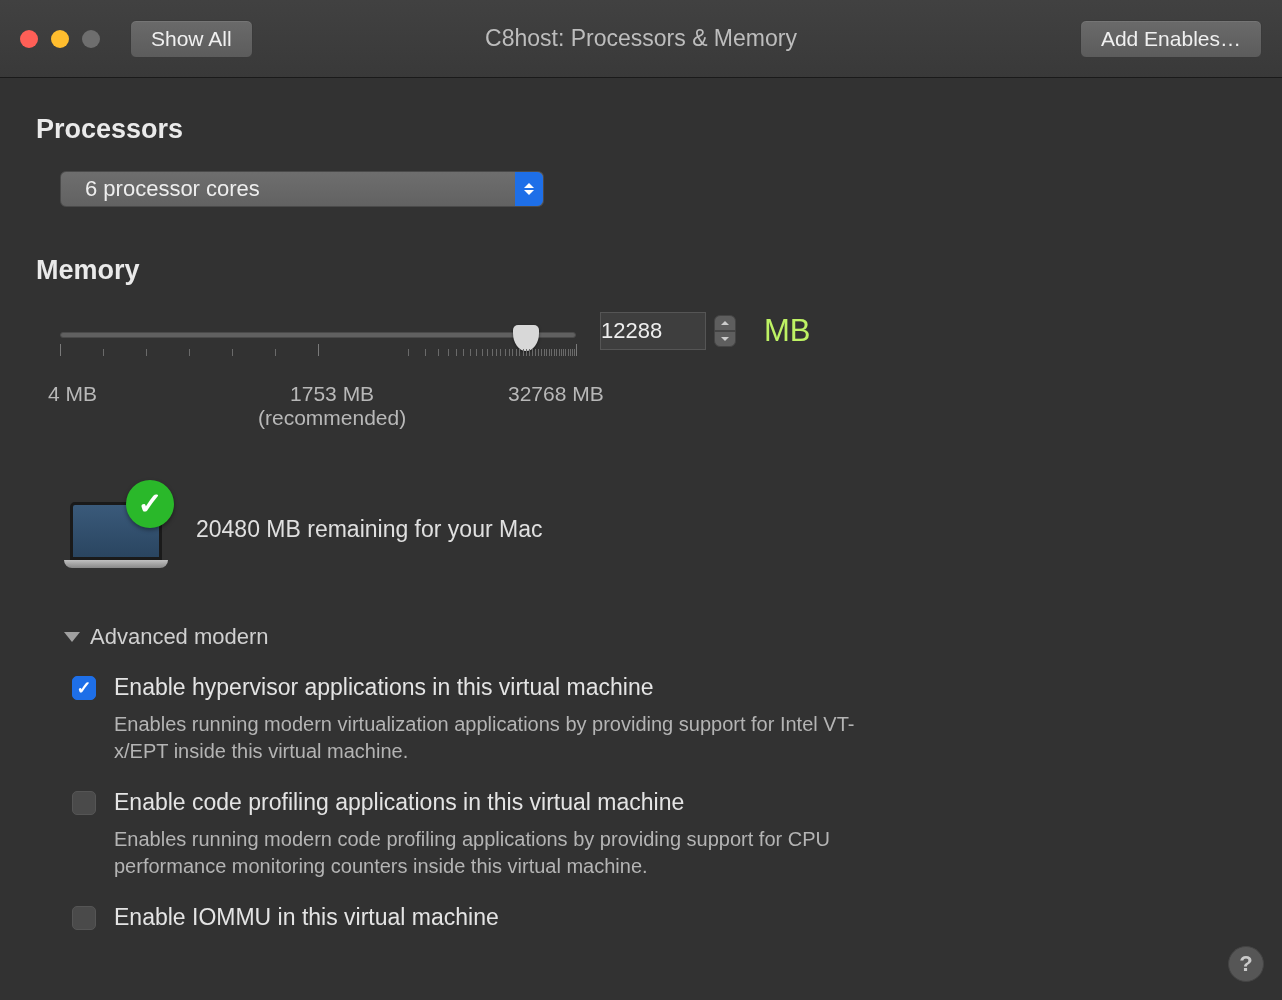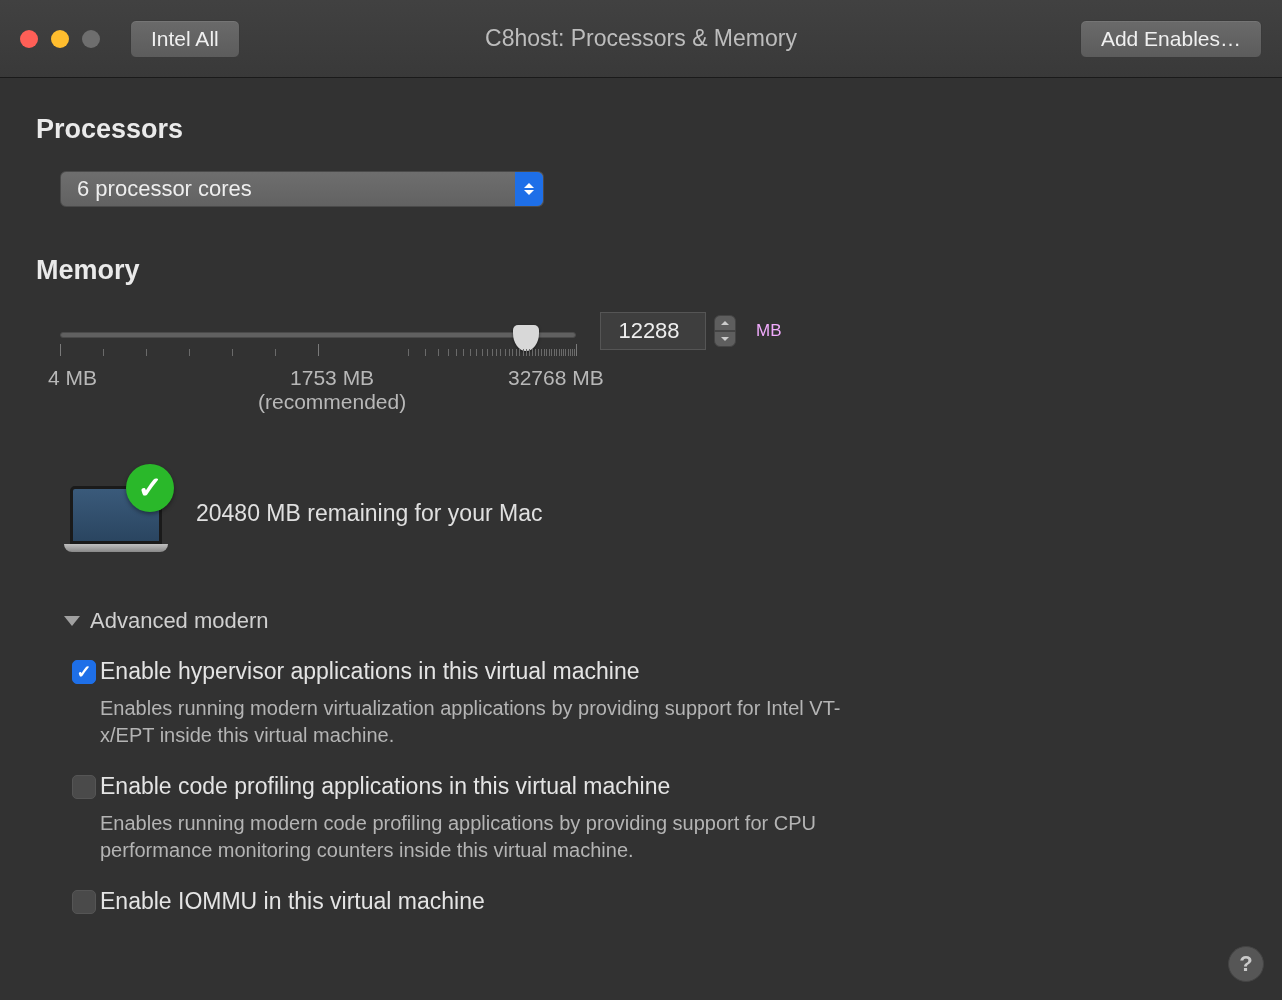--- a/index.html
+++ b/index.html
@@ -79,21 +79,21 @@
       height: 36px;
       background: linear-gradient(to bottom, #6e6e6e, #626262);
       border: 1px solid #4a4a4a;
       border-radius: 6px;
       display: flex;
       align-items: center;
       position: relative;
       cursor: pointer;
     }
     .proc-select-text {
-      padding-left: 16px;
+      padding-left: 24px;
       font-size: 22px;
       color: #eeeeee;
     }
     .proc-select-arrows {
       position: absolute;
       right: 0;
       top: 0;
       width: 28px;
       height: 100%;
       background: #1e6fe8;
@@ -155,41 +155,41 @@
       background: #7a7a7a;
       bottom: 0;
     }
     .tick.major { height: 12px; }
     .tick.minor { height: 7px; background: #6a6a6a; }
     .slider-labels {
       margin-left: 12px;
       width: 560px;
       position: relative;
       height: 68px;
-      margin-top: 16px;
+      margin-top: 32px;
       color: #b8b8b8;
       font-size: 21px;
     }
     .lbl-min { position: absolute; left: 0; }
     .lbl-rec { position: absolute; left: 210px; text-align: center; }
     .lbl-max { position: absolute; left: 460px; }
     .mem-input-wrap {
       display: flex;
       align-items: center;
       gap: 8px;
     }
     .mem-input {
       width: 106px;
       height: 38px;
       background: #3e3e3e;
       border: 1px solid #555;
       border-radius: 0;
       color: #eee;
       font-size: 22px;
-      text-align: center;
+      text-align: left;
       padding-right: 8px;
     }
     .mem-stepper {
       width: 22px;
       display: flex;
       flex-direction: column;
       gap: 0;
     }
     .mem-stepper .step {
       height: 16px;
@@ -203,23 +203,23 @@
     .mem-stepper .step:first-child { border-top-left-radius: 6px; border-top-right-radius: 6px; }
     .mem-stepper .step:last-child { border-bottom-left-radius: 6px; border-bottom-right-radius: 6px; }
     .step-arr-up, .step-arr-down {
       width: 0; height: 0;
       border-left: 4px solid transparent;
       border-right: 4px solid transparent;
     }
     .step-arr-up { border-bottom: 4px solid #ccc; }
     .step-arr-down { border-top: 4px solid #ccc; }
     .mem-unit {
-      font-size: 17px;
-      color: #f0abfc;
-      margin-left: 12px;
+      font-size: 31px;
+      color: #bef264;
+      margin-left: 20px;
     }
     .remaining-row {
       margin-left: 28px;
       margin-top: 36px;
       display: flex;
       align-items: center;
       gap: 28px;
     }
     .mac-icon-wrap {
       position: relative;
@@ -287,21 +287,21 @@
     }
     .advanced-label {
       font-size: 22px;
       color: #d0d0d0;
     }
     .checkbox-row {
       margin-left: 36px;
       margin-top: 24px;
       display: flex;
       align-items: flex-start;
-      gap: 4px;
+      gap: 18px;
     }
     .checkbox {
       width: 24px;
       height: 24px;
       border-radius: 5px;
       border: 1px solid #555;
       background: #4a4a4a;
       flex-shrink: 0;
       display: flex;
       align-items: center;
@@ -353,21 +353,21 @@
   </style>
 </head>
 <body>
 
 <div class="titlebar">
   <div class="traffic-lights">
     <div class="traffic-light tl-close"></div>
     <div class="traffic-light tl-min"></div>
     <div class="traffic-light tl-max"></div>
   </div>
-  <button class="btn">Intel All</button>
+  <button class="btn">Show All</button>
   <div class="window-title">C8host: Processors &amp; Memory</div>
   <button class="btn add-device-btn">Add Enables…</button>
 </div>
 
 <div class="content">
 
   <div class="section-title">Processors</div>
   <div class="proc-select-wrap">
     <div class="proc-select">
       <span class="proc-select-text">6  processor cores</span>

